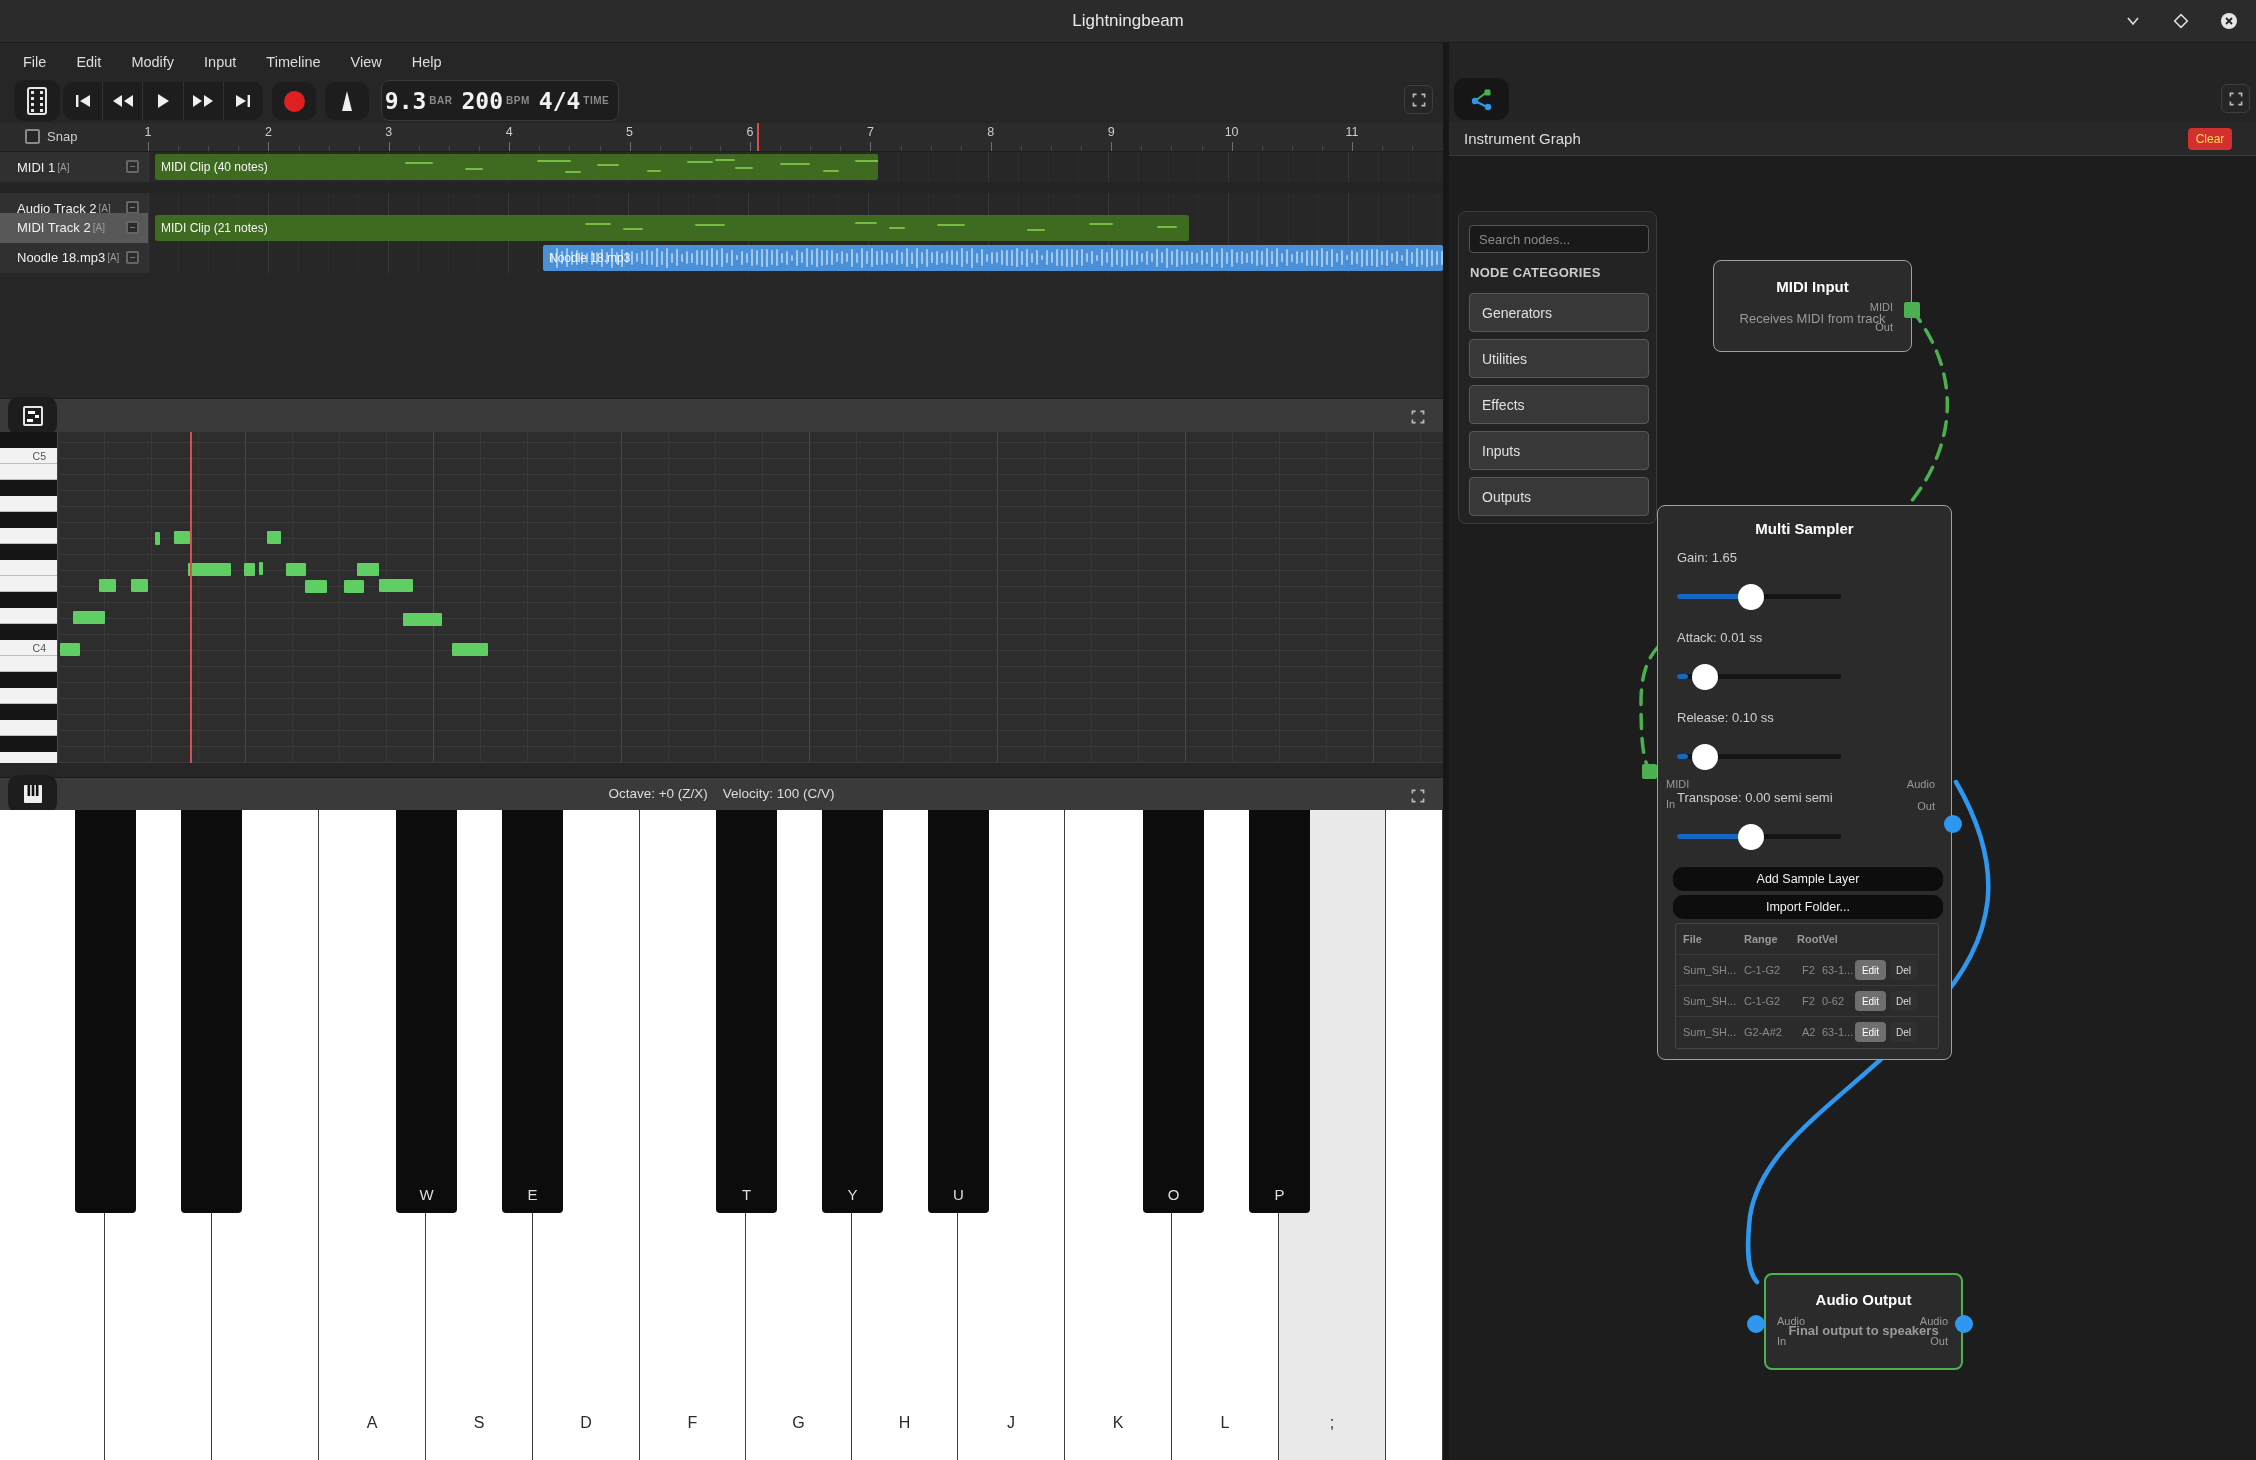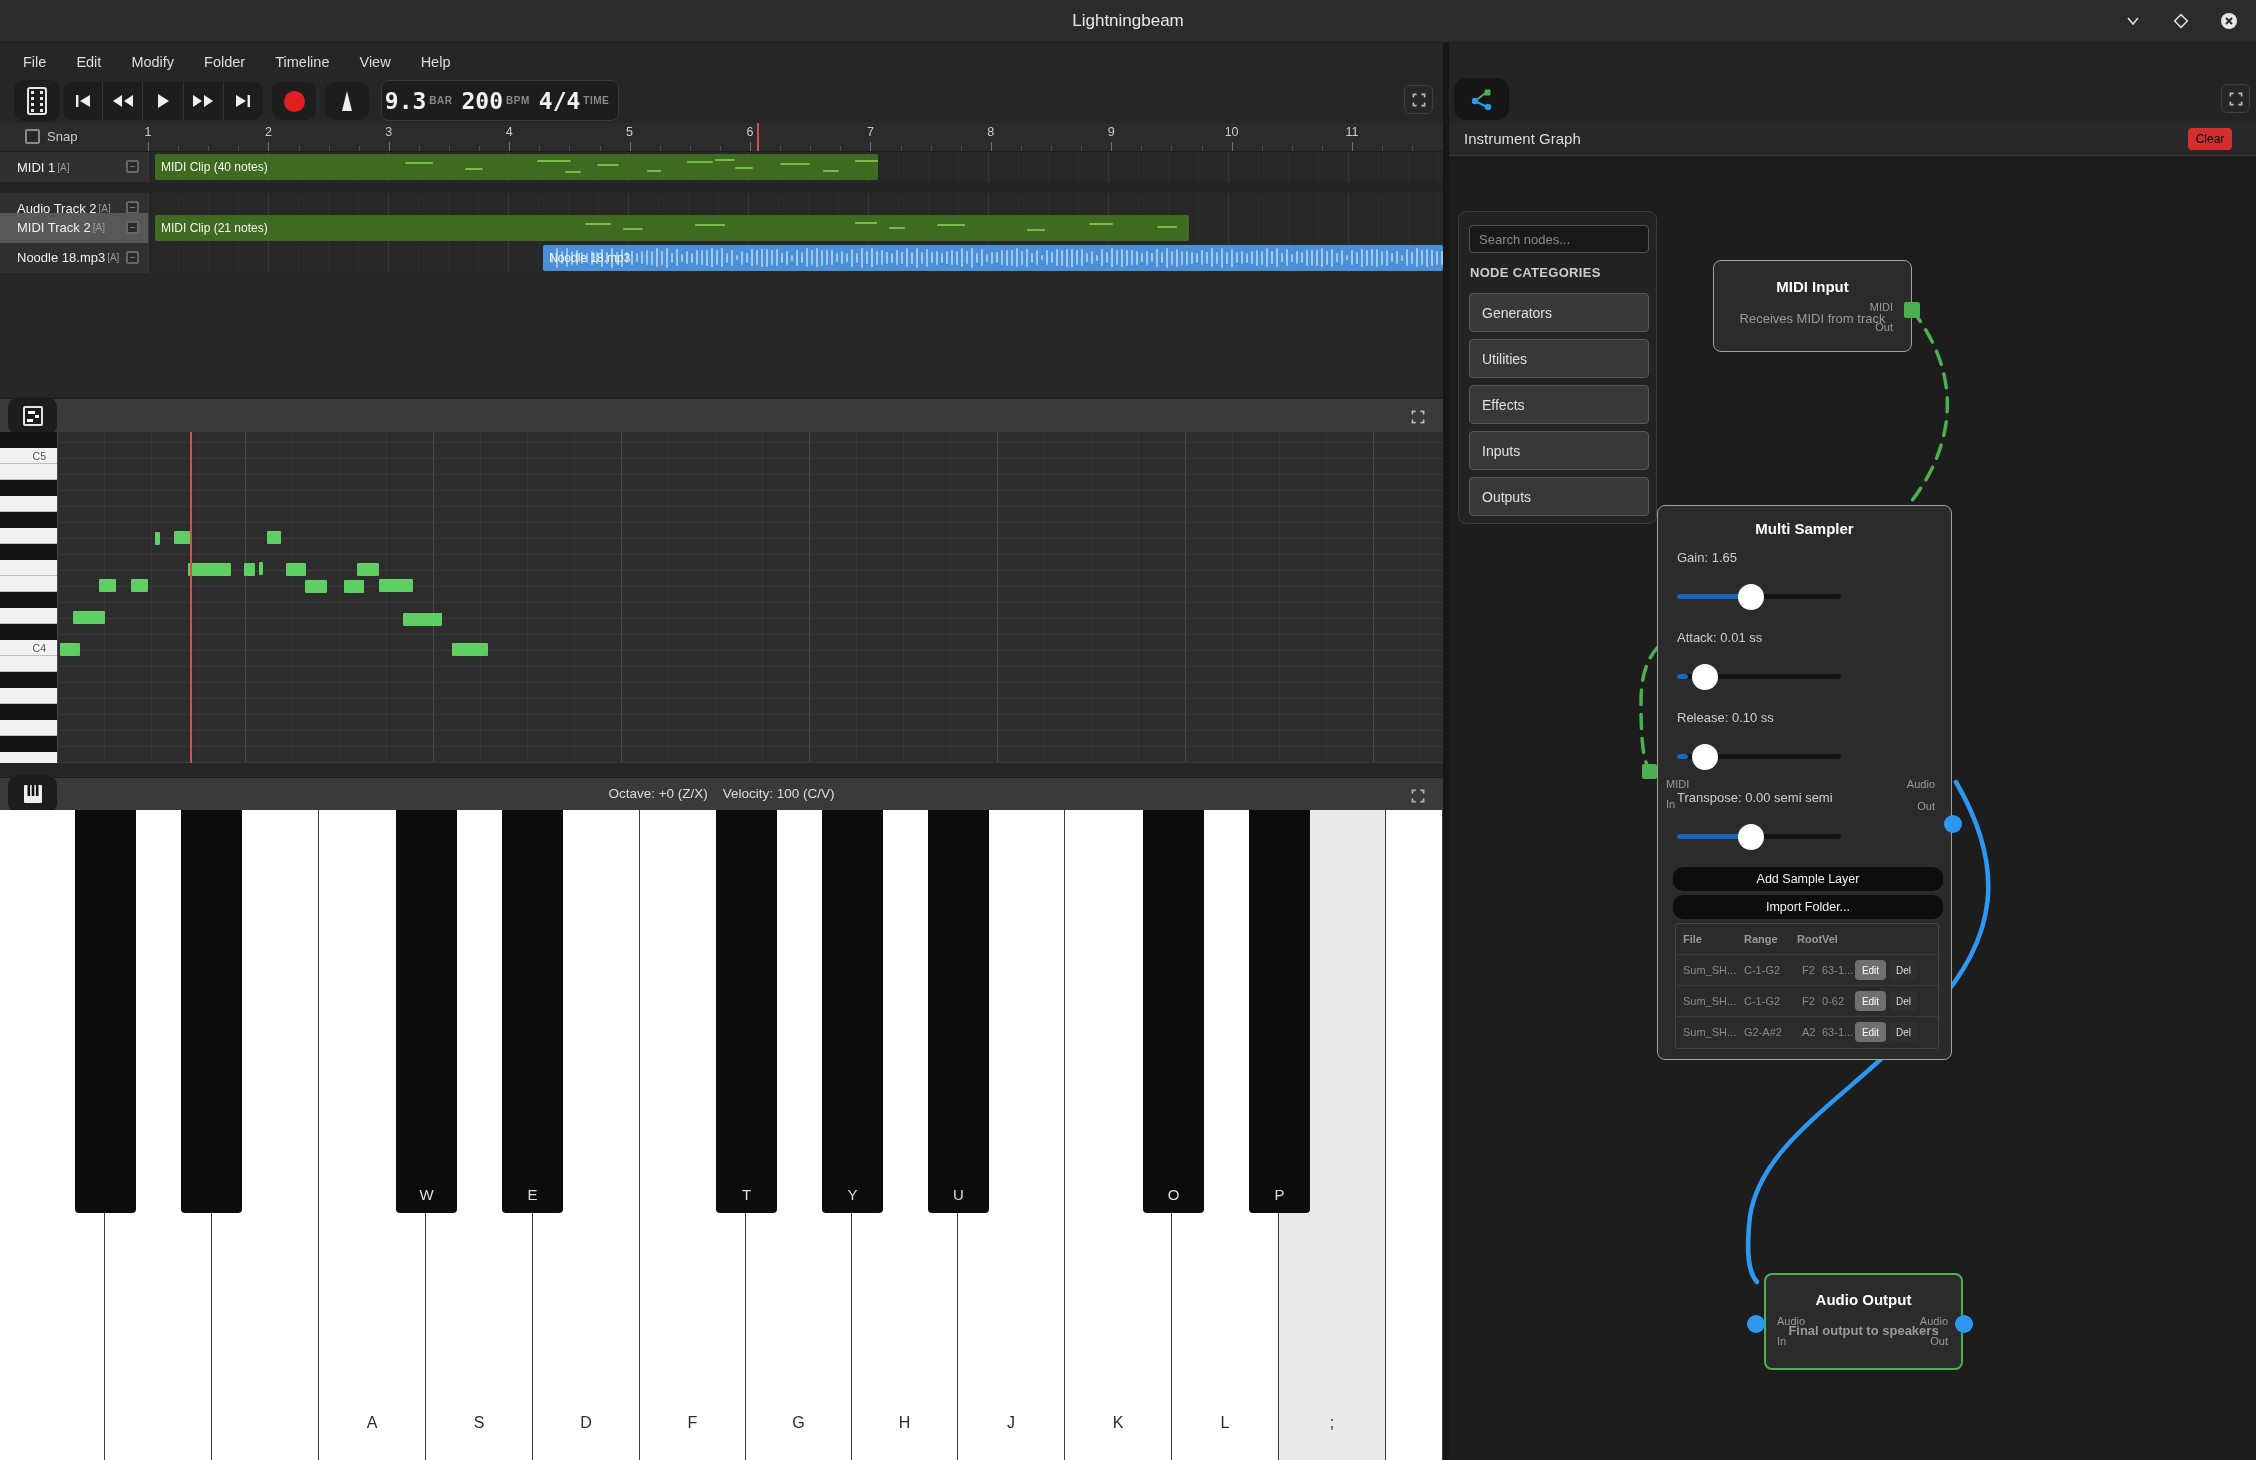--- a/index.html
+++ b/index.html
@@ -83,21 +83,21 @@
   .bkey { position:absolute; top:0; width:61px; height:403px; background:#0c0c0c; border-radius:0 0 4px 4px; }
   .bkey .blabel { position:absolute; bottom:10px; left:0; right:0; text-align:center; color:#dedede; font-size:15px; }
 
   
   .pane-divider { position:absolute; left:1443px; top:43px; width:6px; height:1417px; background:#171717; }
   .rightpane { position:absolute; left:1449px; top:43px; width:807px; height:1417px; background:#1d1d1d; }
   .rp-toolbar { position:absolute; left:0; top:0; width:807px; height:79px; background:#242424; }
   .rp-graphbtn { position:absolute; left:5px; top:35px; width:55px; height:42px; background:#161616; border-radius:12px; display:flex; align-items:center; justify-content:center; }
   .rp-header { position:absolute; left:0; top:79px; width:807px; height:34px; background:#282828; border-bottom:1px solid #3a3a3a; }
   .rp-header .htitle { position:absolute; left:15px; top:8px; color:#ddd; font-size:15px; }
-  .clearbtn { position:absolute; right:24px; top:6px; width:44px; height:22px; background:#d32f2f; color:#000000; font-size:12px; border:none; border-radius:4px; }
+  .clearbtn { position:absolute; right:24px; top:6px; width:44px; height:22px; background:#d32f2f; color:#fde047; font-size:12px; border:none; border-radius:4px; }
   .canvas { position:absolute; left:0; top:113px; width:807px; height:1304px; background:#1d1d1d; }
 
   .catpanel { position:absolute; left:9px; top:55px; width:199px; height:313px; background:#232323; border:1px solid #3b3b3b; border-radius:8px; }
   .searchbox { position:absolute; left:10px; top:13px; width:180px; height:28px; background:#191919; border:1px solid #555; border-radius:4px; color:#8a8a8a; font-size:13px; padding-left:9px; font-family:"Liberation Sans", sans-serif; }
   .searchbox::placeholder { color:#8a8a8a; }
   .catlabel { position:absolute; left:11px; top:53px; color:#ccc; font-size:13px; font-weight:bold; letter-spacing:.3px; }
   .catbtn { position:absolute; left:10px; width:180px; height:39px; background:#383838; border:1px solid #585858; border-radius:4px; color:#e0e0e0; font-size:14px; text-align:left; padding-left:12px; }
 
   .node { position:absolute; background:#2b2b2b; border:1px solid #a0a0a0; border-radius:8px; z-index:2; }
   .node .ntitle { position:absolute; left:0; right:0; text-align:center; color:#fff; font-size:15px; font-weight:bold; }
@@ -149,21 +149,21 @@
             <path d="M7 7l6 6M13 7l-6 6" stroke="#222" stroke-width="1.8"></path>
           </svg>
       </span>
     </div>
   </div>
 
   <div class="menubar" id="menubar">
       <div class="menu-item">File</div>
       <div class="menu-item">Edit</div>
       <div class="menu-item">Modify</div>
-      <div class="menu-item">Folder</div>
+      <div class="menu-item">Input</div>
       <div class="menu-item">Timeline</div>
       <div class="menu-item">View</div>
       <div class="menu-item">Help</div>
     </div>
 
   <div class="toolbar">
     <div class="tbtn" style="left:14px; top:1px; width:46px; height:41px;">
       <span>
         <svg class="icon" width="24" height="28" viewBox="0 0 24 28">
           <rect x="3" y="1" width="18" height="26" rx="2" fill="none" stroke="#e6e6e6" stroke-width="2"></rect>

